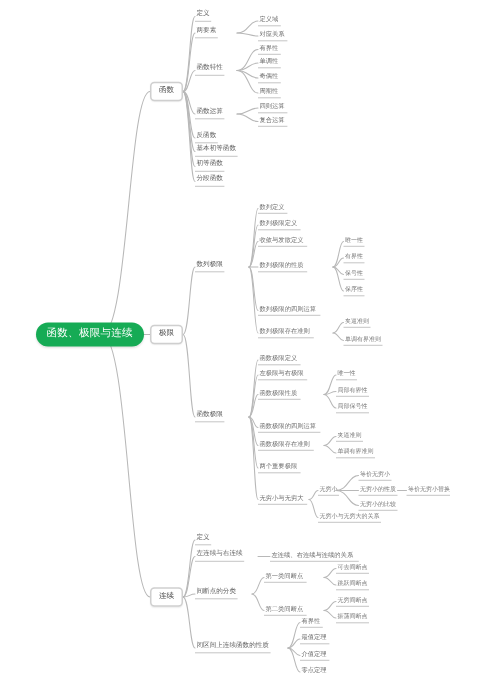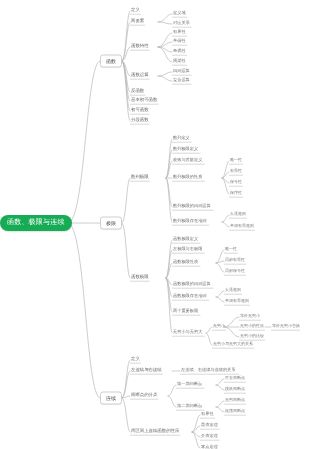--- a/index.html
+++ b/index.html
@@ -195,21 +195,21 @@
       <path d="M 176 410.2 L 204.4 410.2" fill="none" stroke="#b8b8b8" stroke-width="0.55"></path>
       <path d="M 224 404.2 L 246 404.2" fill="none" stroke="#b8b8b8" stroke-width="0.55"></path>
       <path d="M 224 415.2 L 246 415.2" fill="none" stroke="#b8b8b8" stroke-width="0.55"></path>
       <path d="M 130 435.2 L 180.4 435.2" fill="none" stroke="#b8b8b8" stroke-width="0.55"></path>
       <path d="M 200 418.2 L 215.2 418.2" fill="none" stroke="#b8b8b8" stroke-width="0.55"></path>
       <path d="M 200 429.2 L 219.6 429.2" fill="none" stroke="#b8b8b8" stroke-width="0.55"></path>
       <path d="M 200 440.2 L 219.6 440.2" fill="none" stroke="#b8b8b8" stroke-width="0.55"></path>
       <path d="M 200 451.2 L 219.6 451.2" fill="none" stroke="#b8b8b8" stroke-width="0.55"></path>
     </svg>
   <div id="nodes">
-      <div class="node root" style="left: 0; top: 223px;">函数、极限与连续</div>
+      <div class="node root" style="left: 24px; top: 223px;">函数、极限与连续</div>
       <div class="node lvl1" style="left: 100px; top: 61px;">函数</div>
       <div class="node leaf lvl2" style="left: 130px; top: 11px;">定义</div>
       <div class="node leaf lvl2" style="left: 130px; top: 22px;">两要素</div>
       <div class="node leaf lvl3" style="left: 172px; top: 14px;">定义域</div>
       <div class="node leaf lvl3" style="left: 172px; top: 24px;">对应关系</div>
       <div class="node leaf lvl2" style="left: 130px; top: 47px;">函数特性</div>
       <div class="node leaf lvl3" style="left: 172px; top: 33px;">有界性</div>
       <div class="node leaf lvl3" style="left: 172px; top: 42px;">单调性</div>
       <div class="node leaf lvl3" style="left: 172px; top: 52px;">奇偶性</div>
       <div class="node leaf lvl3" style="left: 172px; top: 62px;">周期性</div>

